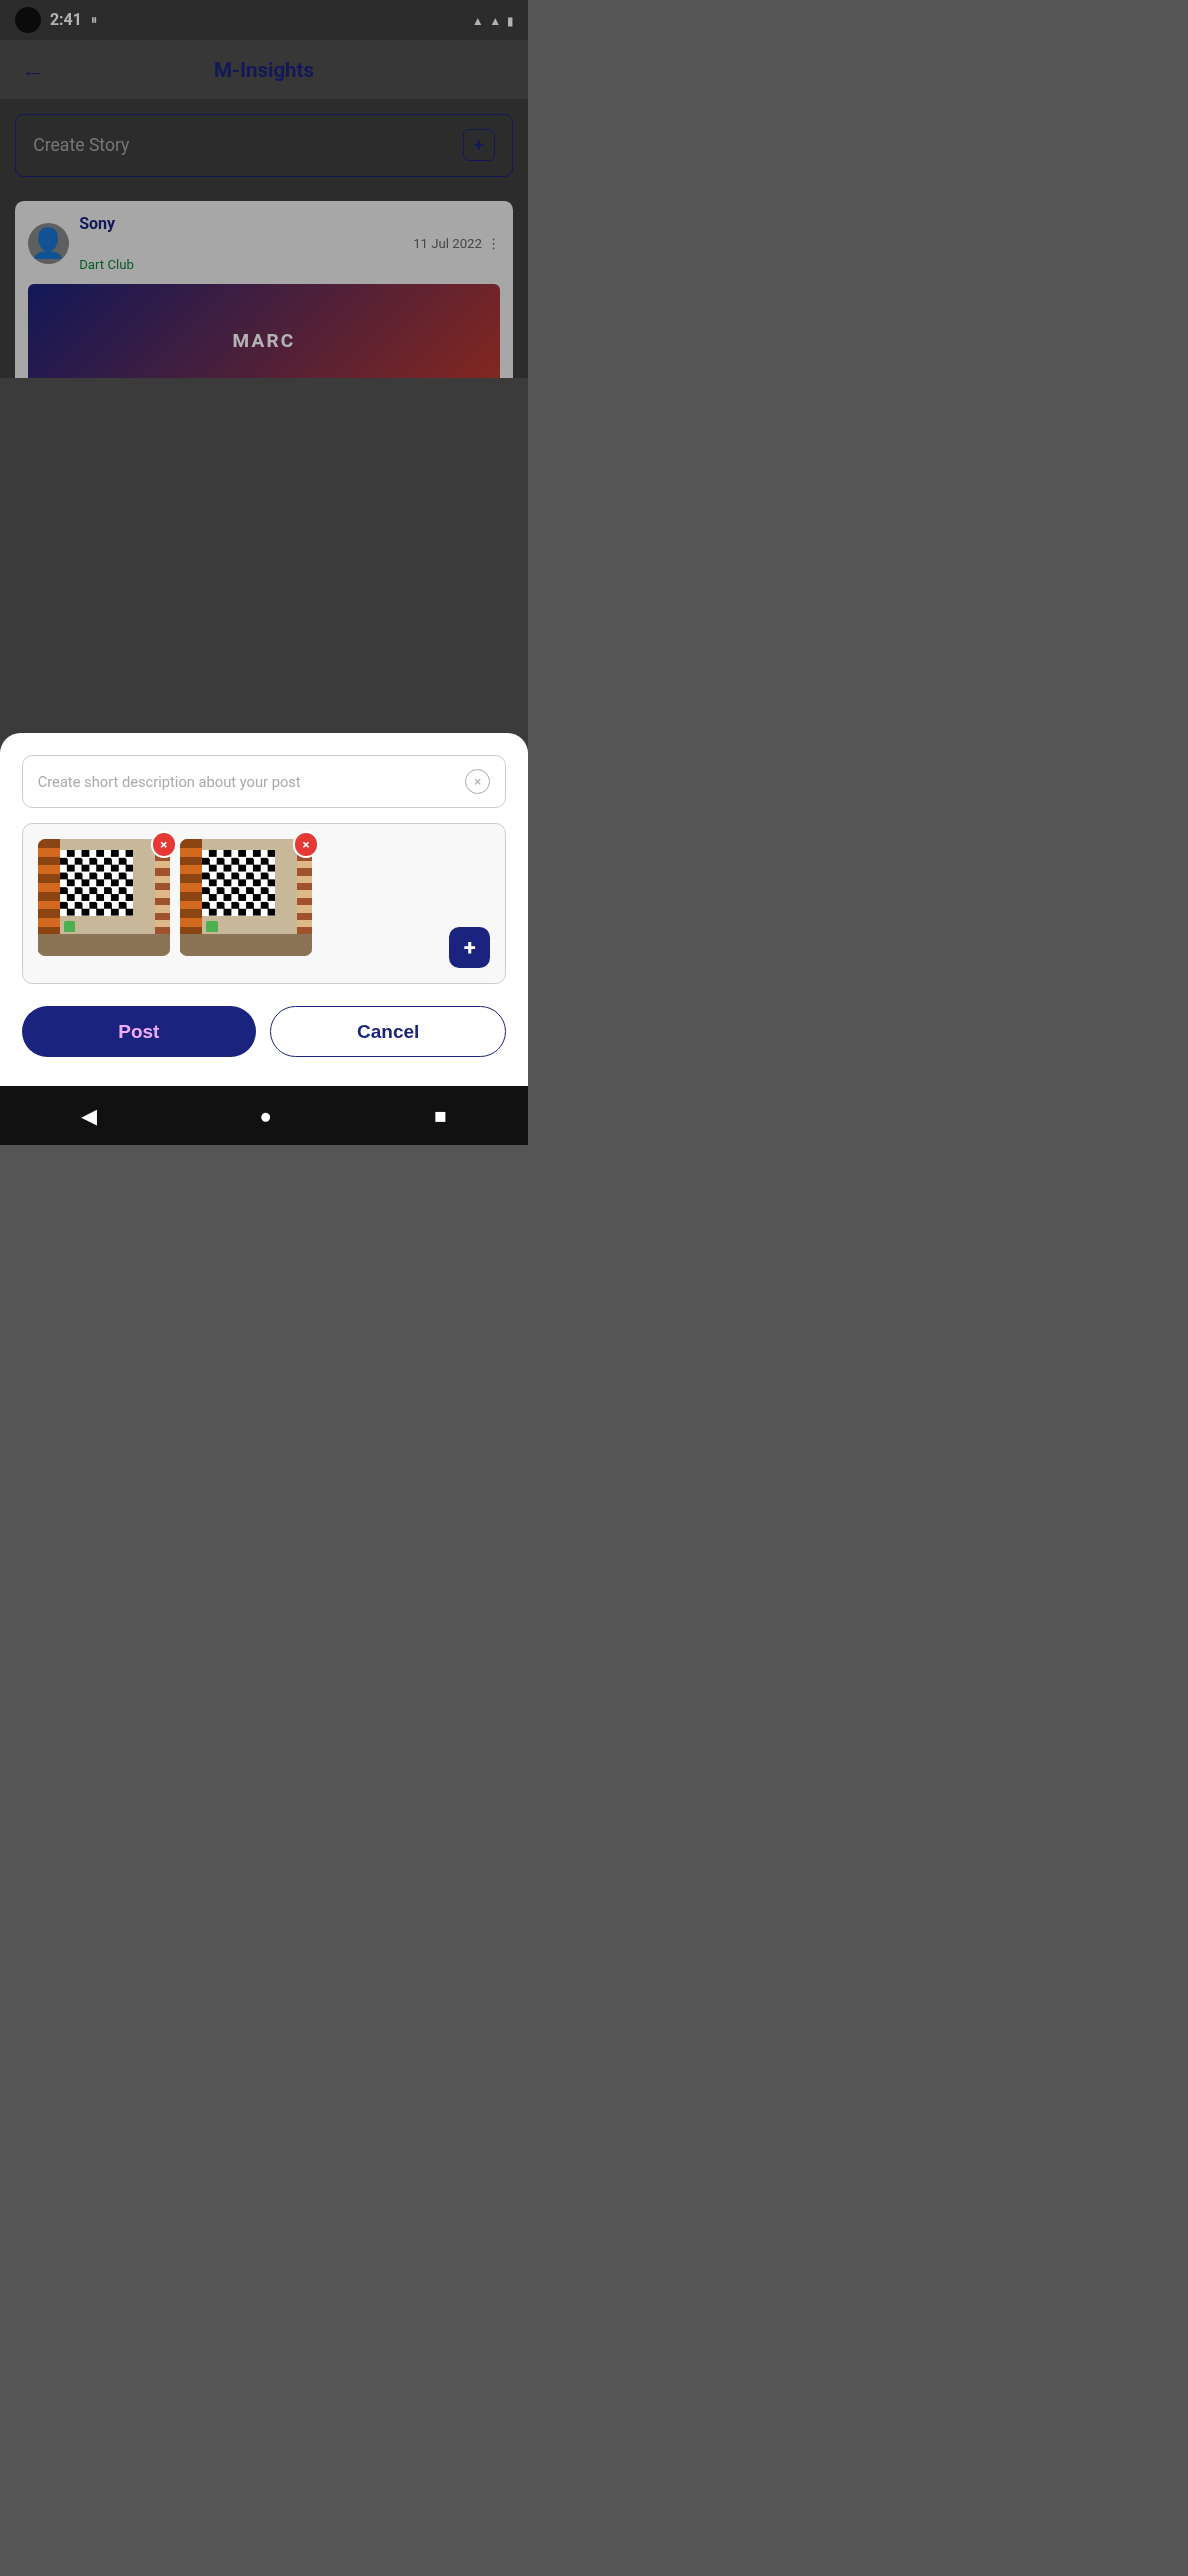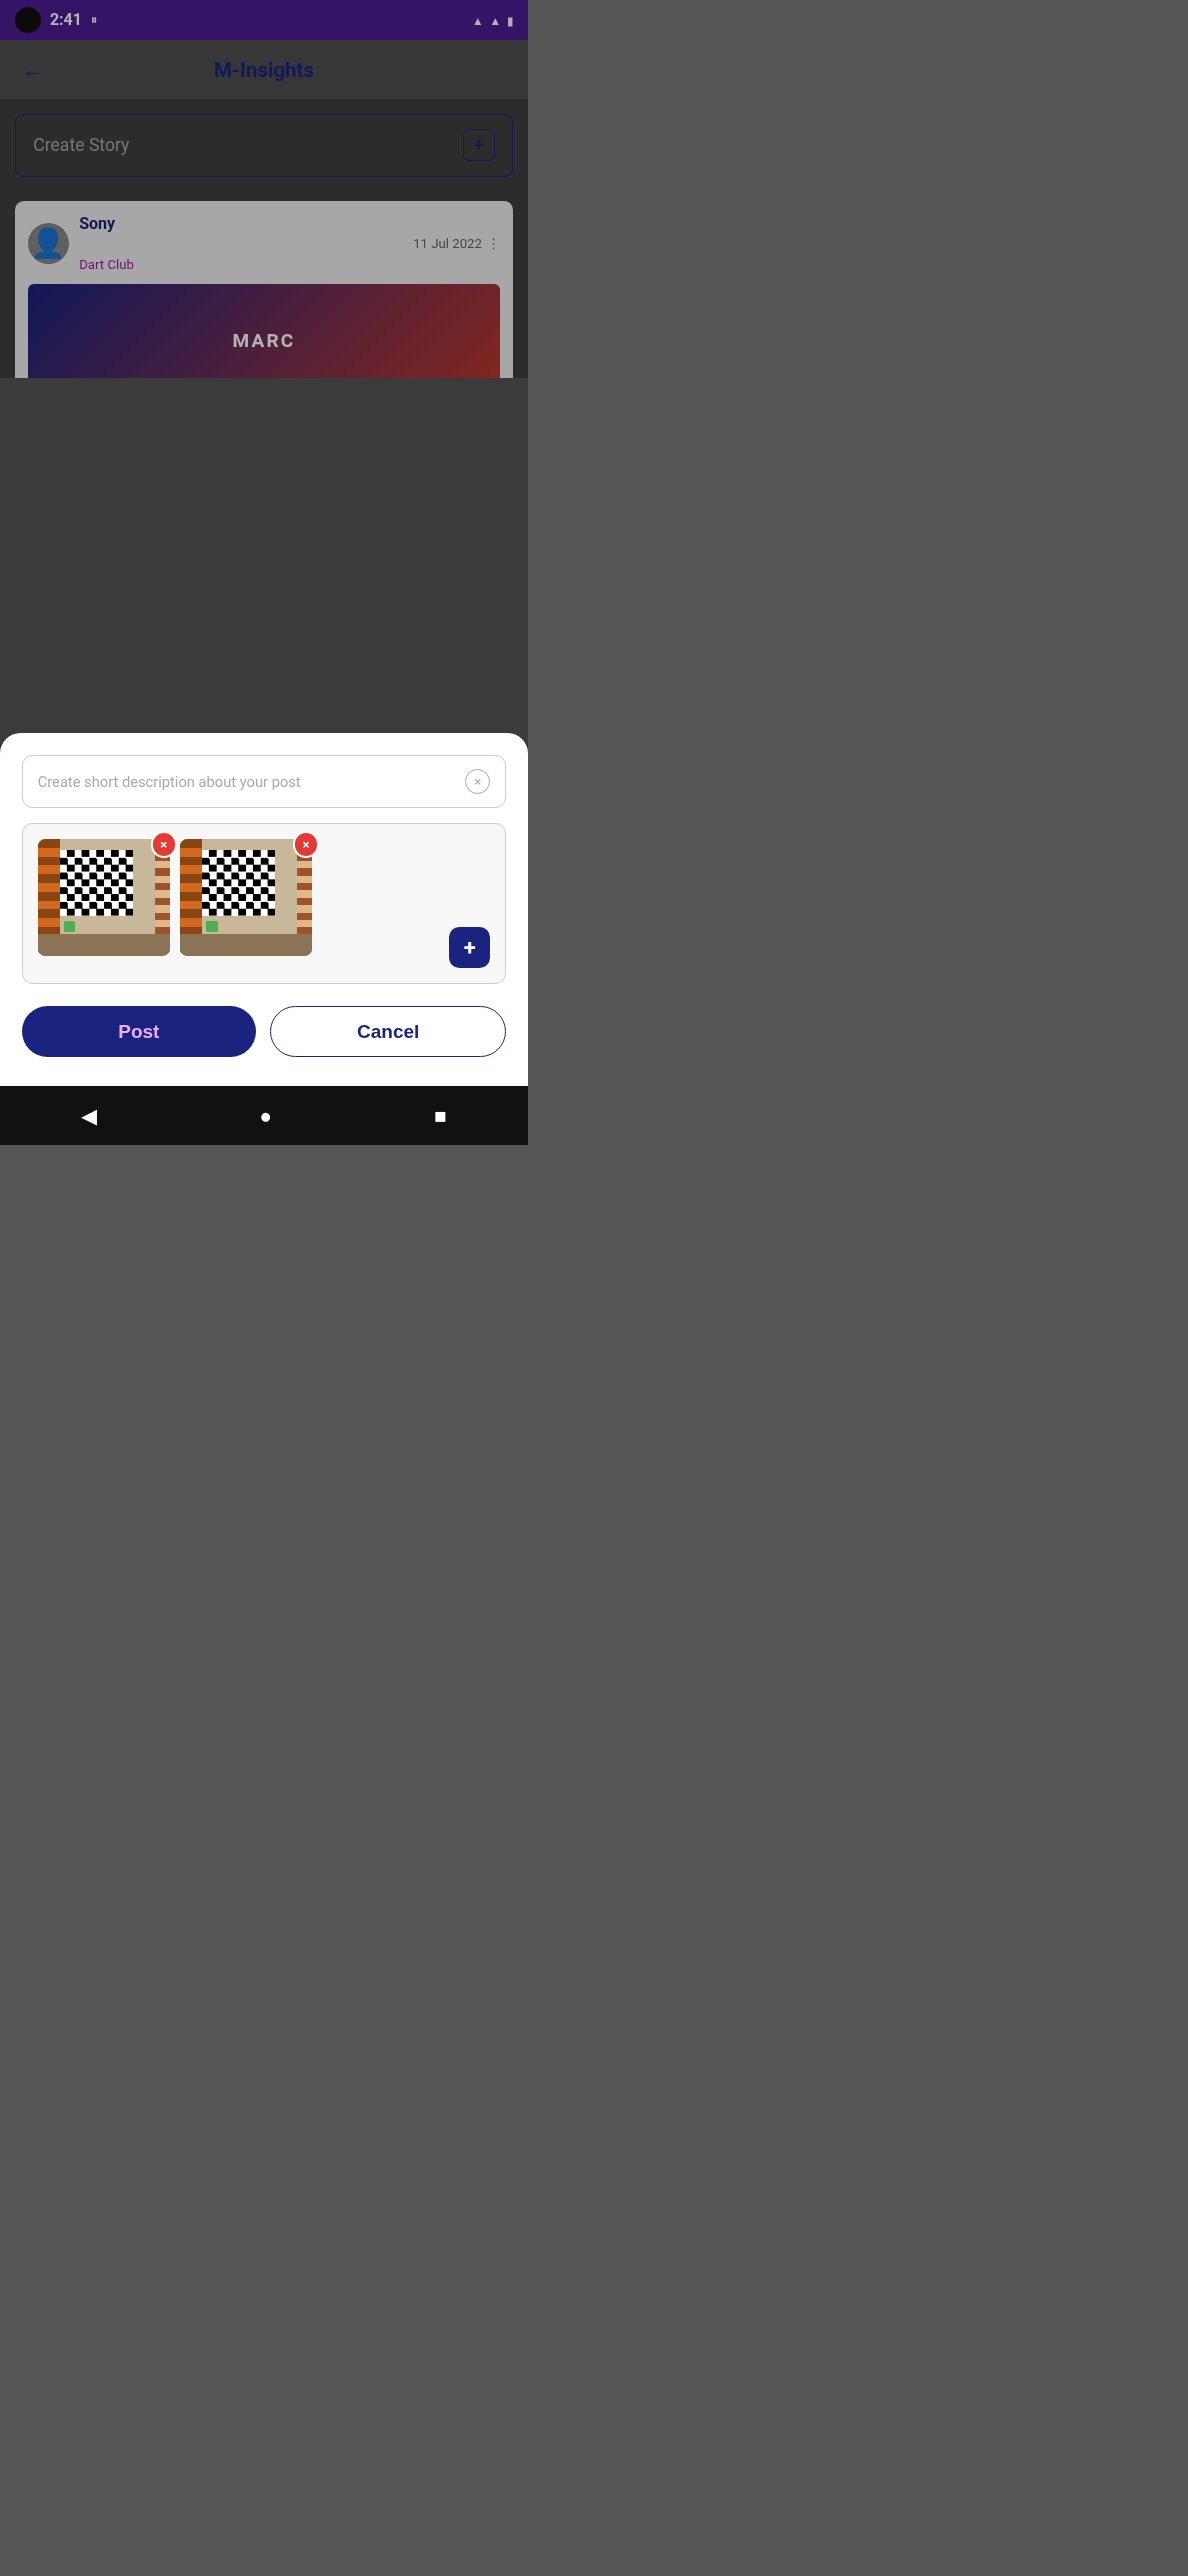--- a/index.html
+++ b/index.html
@@ -14,21 +14,21 @@
       background: #555;
       font-family: 'Roboto', Arial, sans-serif;
       position: relative;
       overflow: hidden;
     }
 
     
     .status-bar {
       width: 100%;
       height: 40px;
-      background: #4c1d95;
+      background: #404040;
       display: flex;
       align-items: center;
       justify-content: space-between;
       padding: 0 14.7px;
       position: relative;
       z-index: 10;
     }
 
     .status-left {
       display: flex;
@@ -160,21 +160,21 @@
     }
 
     .post-name {
       font-size: 16px;
       font-weight: bold;
       color: #1a237e;
     }
 
     .post-subtitle {
       font-size: 13.2px;
-      color: #a21caf;
+      color: #15803d;
       margin-top: 24px;
     }
 
     .post-meta {
       display: flex;
       align-items: center;
       gap: 5px;
       color: #666;
       font-size: 13.2px;
     }

